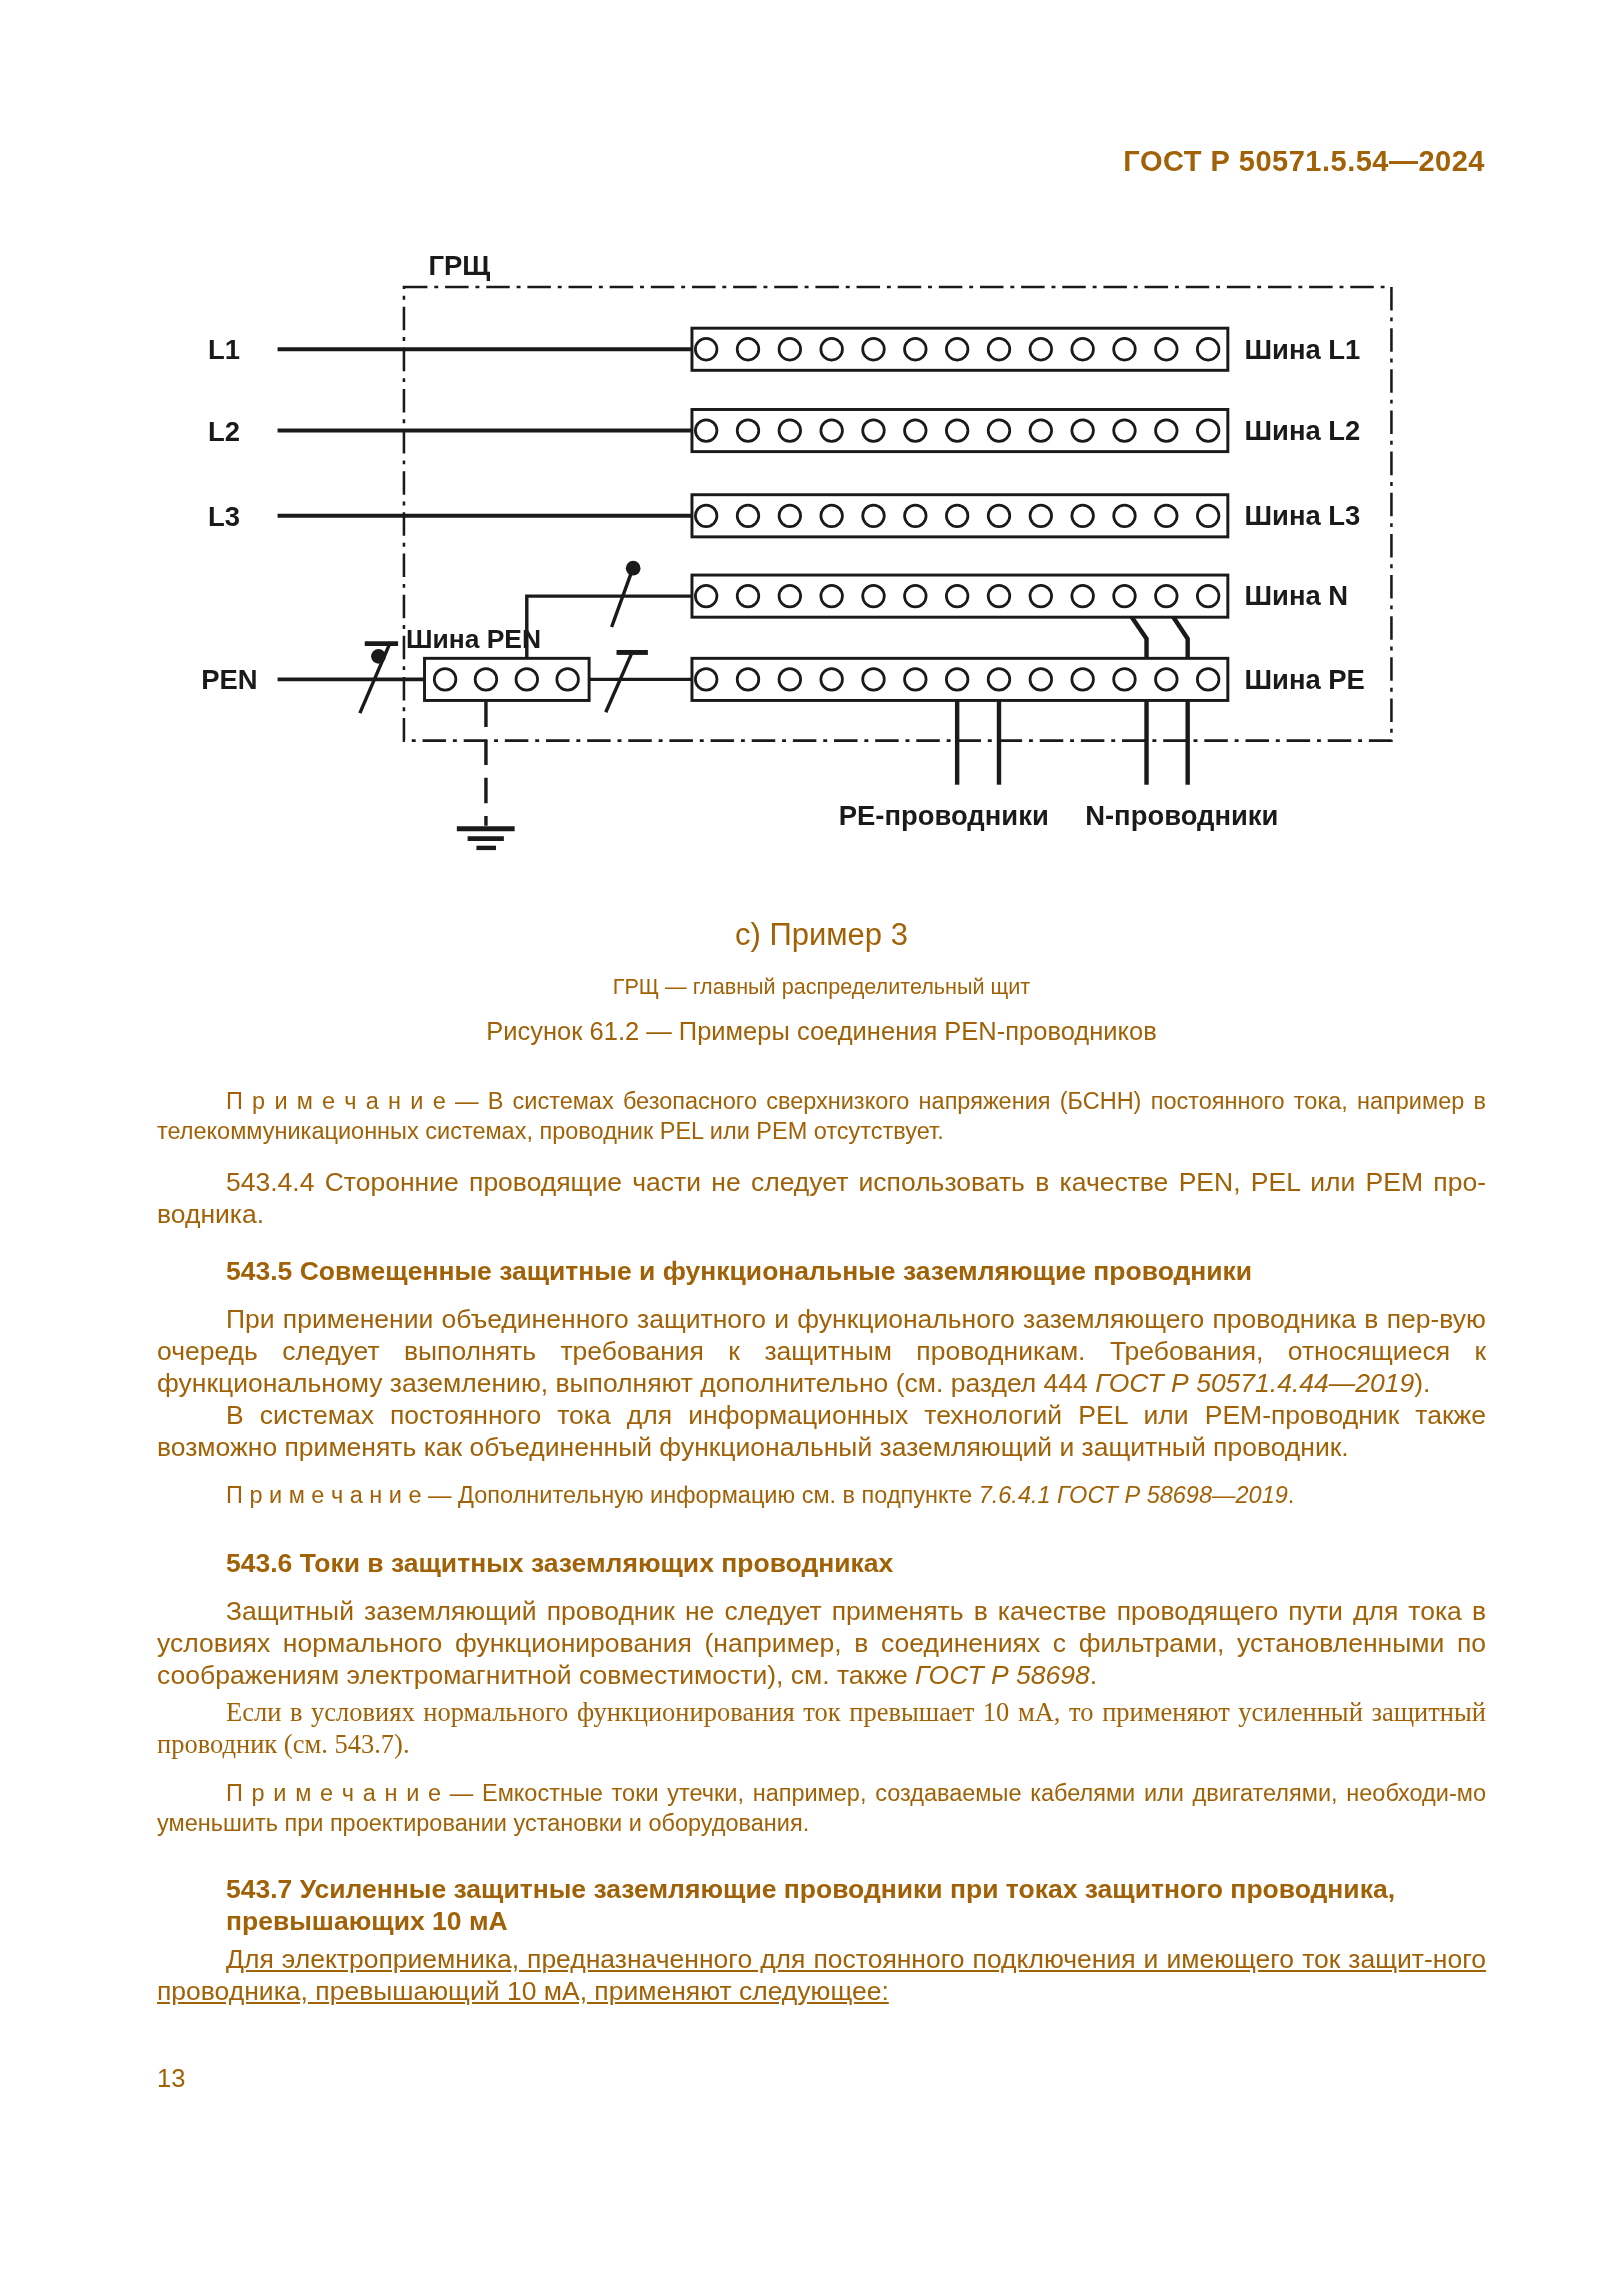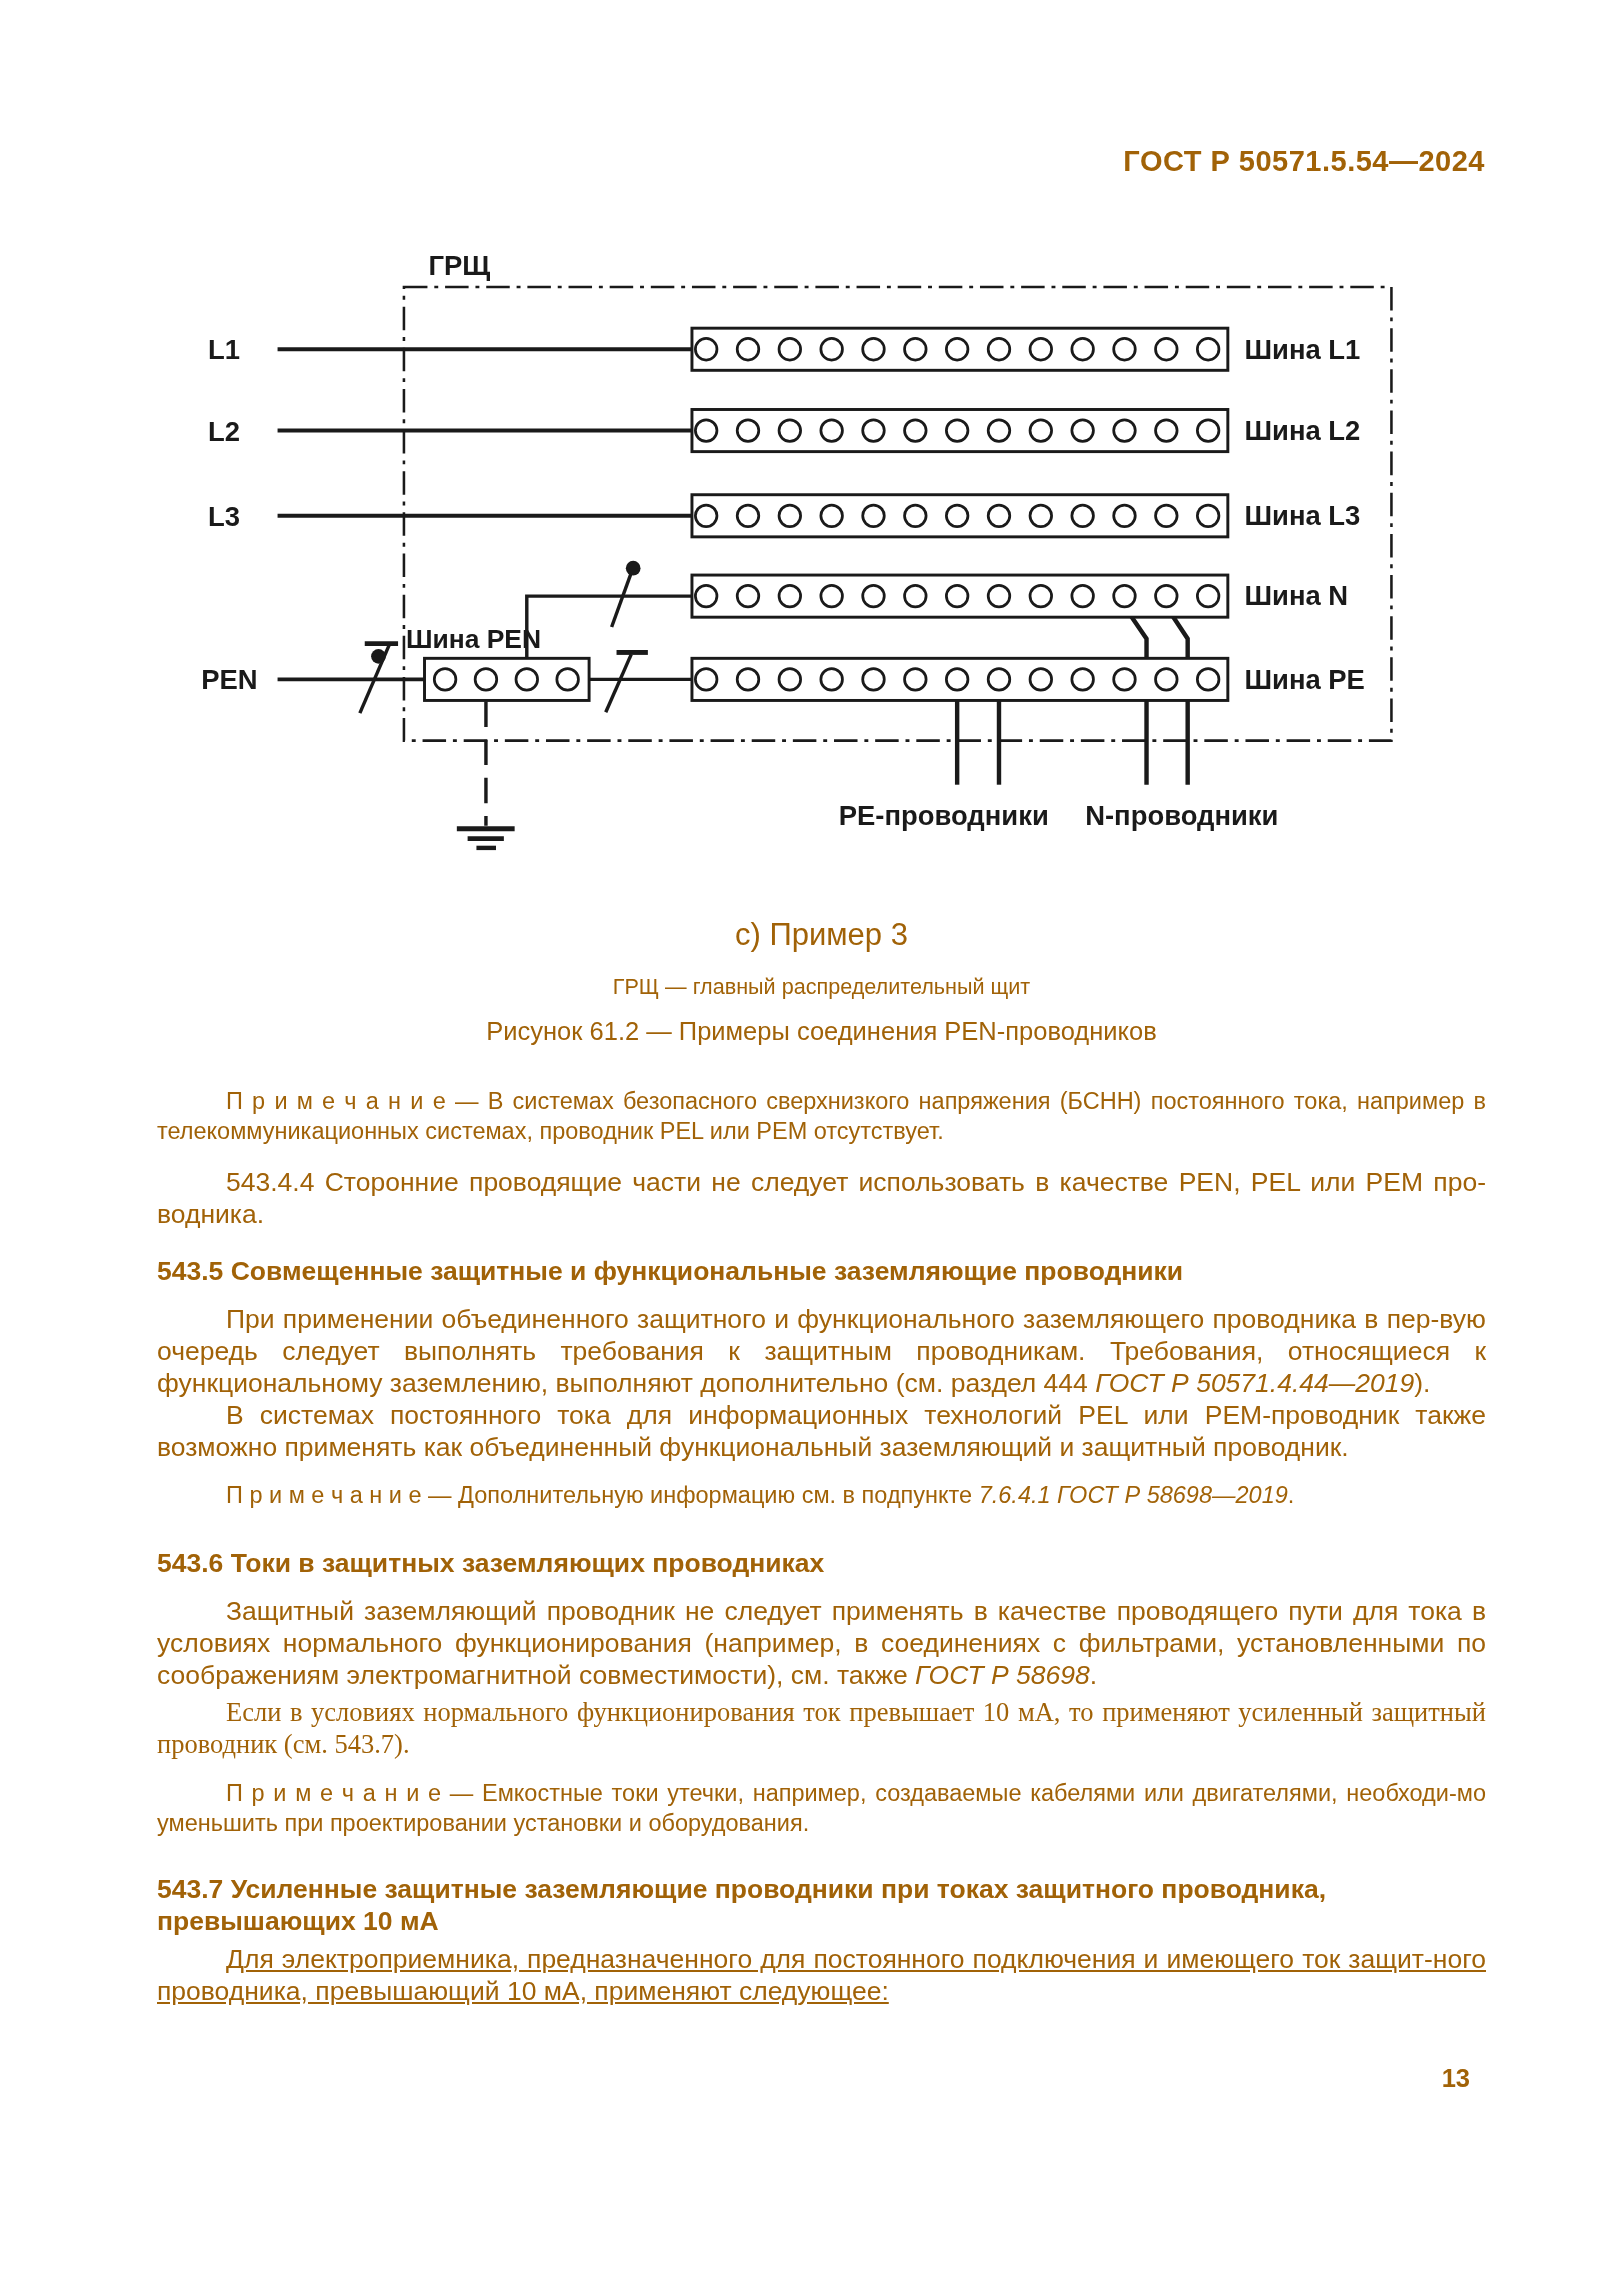--- a/index.html
+++ b/index.html
@@ -23,25 +23,25 @@
   .cap-example{top:917px;font-size:31px;}
   .cap-legend{top:974px;font-size:21.6px;}
   .cap-figure{top:1017px;font-size:25.5px;}
   .content{
     position:absolute;left:157px;top:1086px;width:1329px;
     text-align:justify;
   }
   .content p{margin:0;}
   .content .para{font-size:26.5px;line-height:32px;text-indent:69px;}
   .content .note{font-size:23.5px;line-height:30px;text-indent:69px;}
-  .content .heading{font-size:26.5px;line-height:32px;font-weight:bold;text-align:left;}
+  .content .heading{font-size:26.5px;line-height:32px;font-weight:bold;margin-left:69px;text-align:left;}
   .content .it{font-style:italic;}
   .page-number{
     position:absolute;left:157px;top:2064px;width:1313px;
-    text-align:right;font-size:25.5px;font-weight:bold;
+    text-align:left;font-size:25.5px;
   }
 </style>
 </head>
 <body>
 
 <div class="page">
 
   <div class="doc-header">ГОСТ Р 50571.5.54—2024</div>
 
   <svg class="diagram" width="1621" height="867" viewBox="0 0 1654 885">

